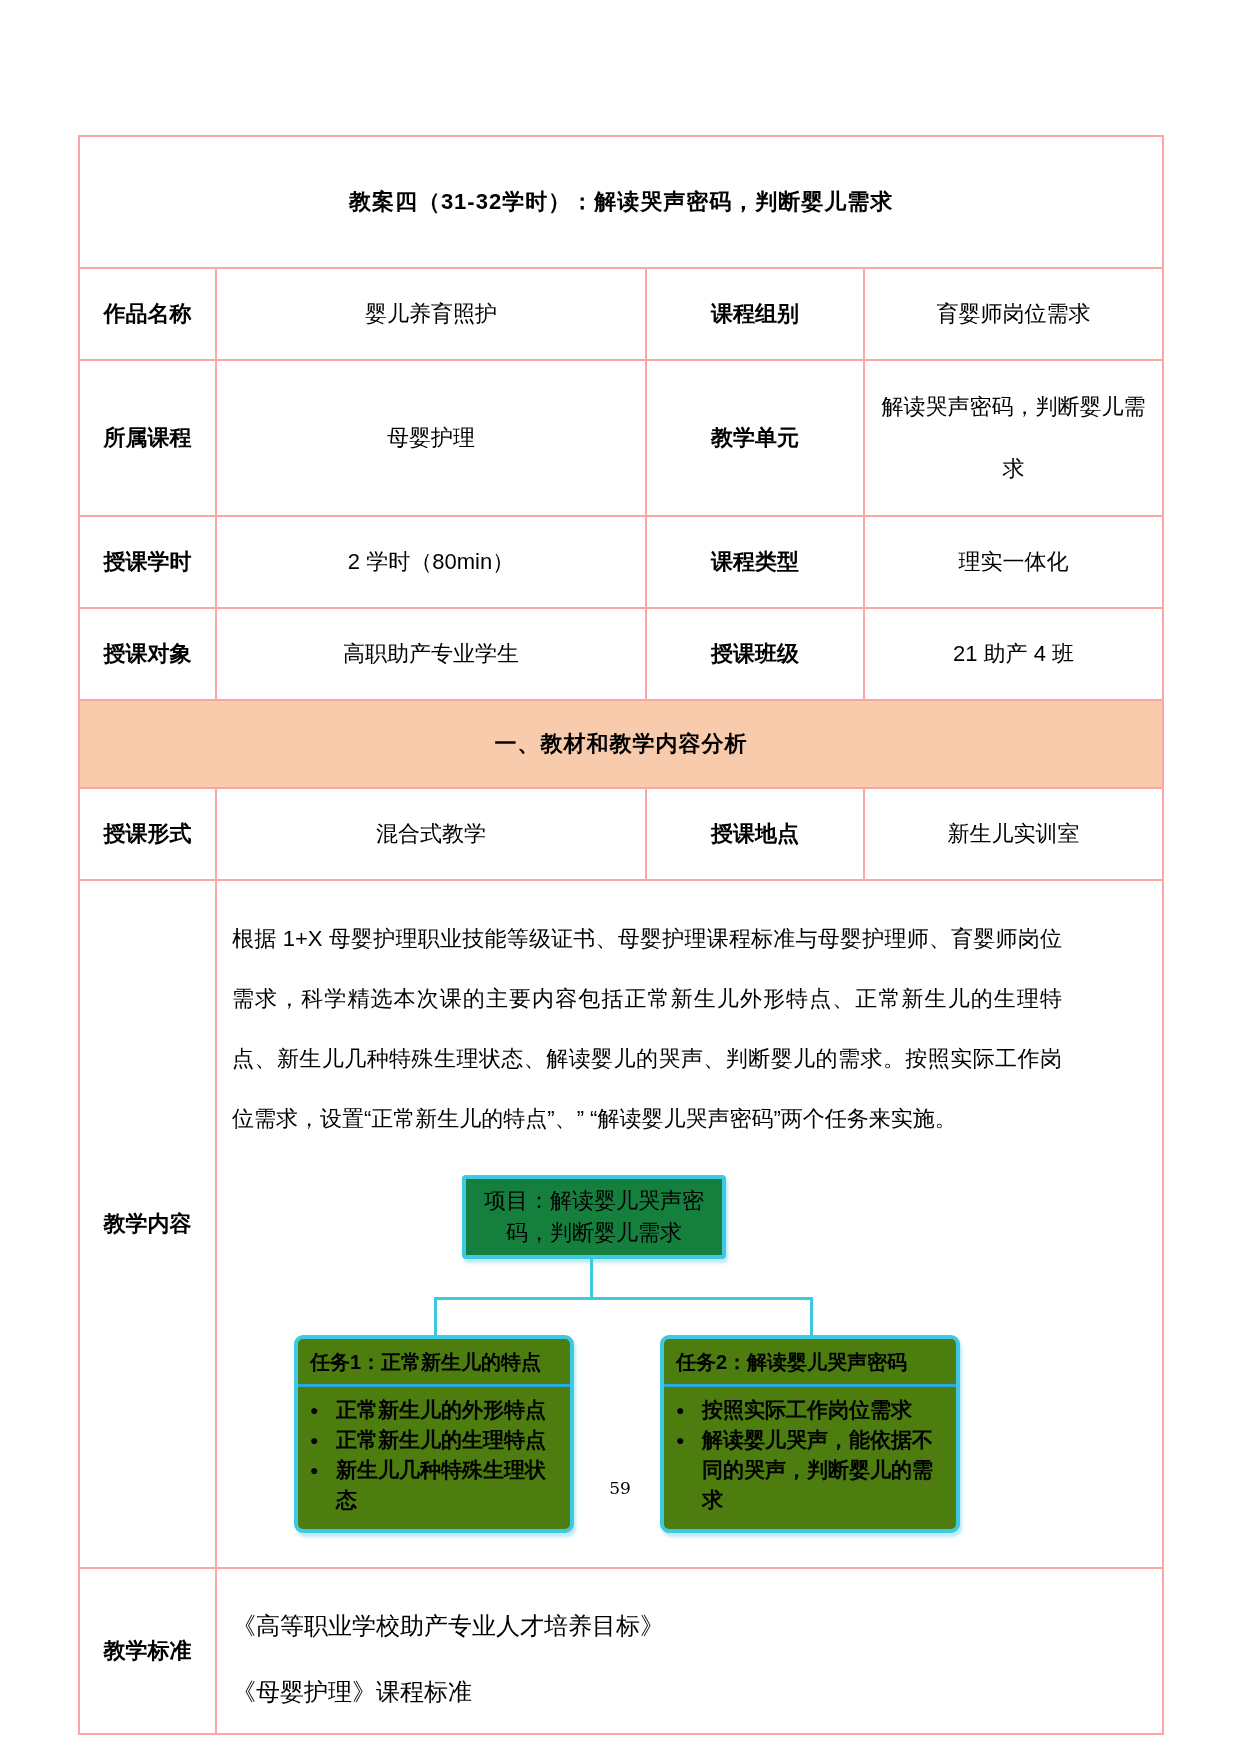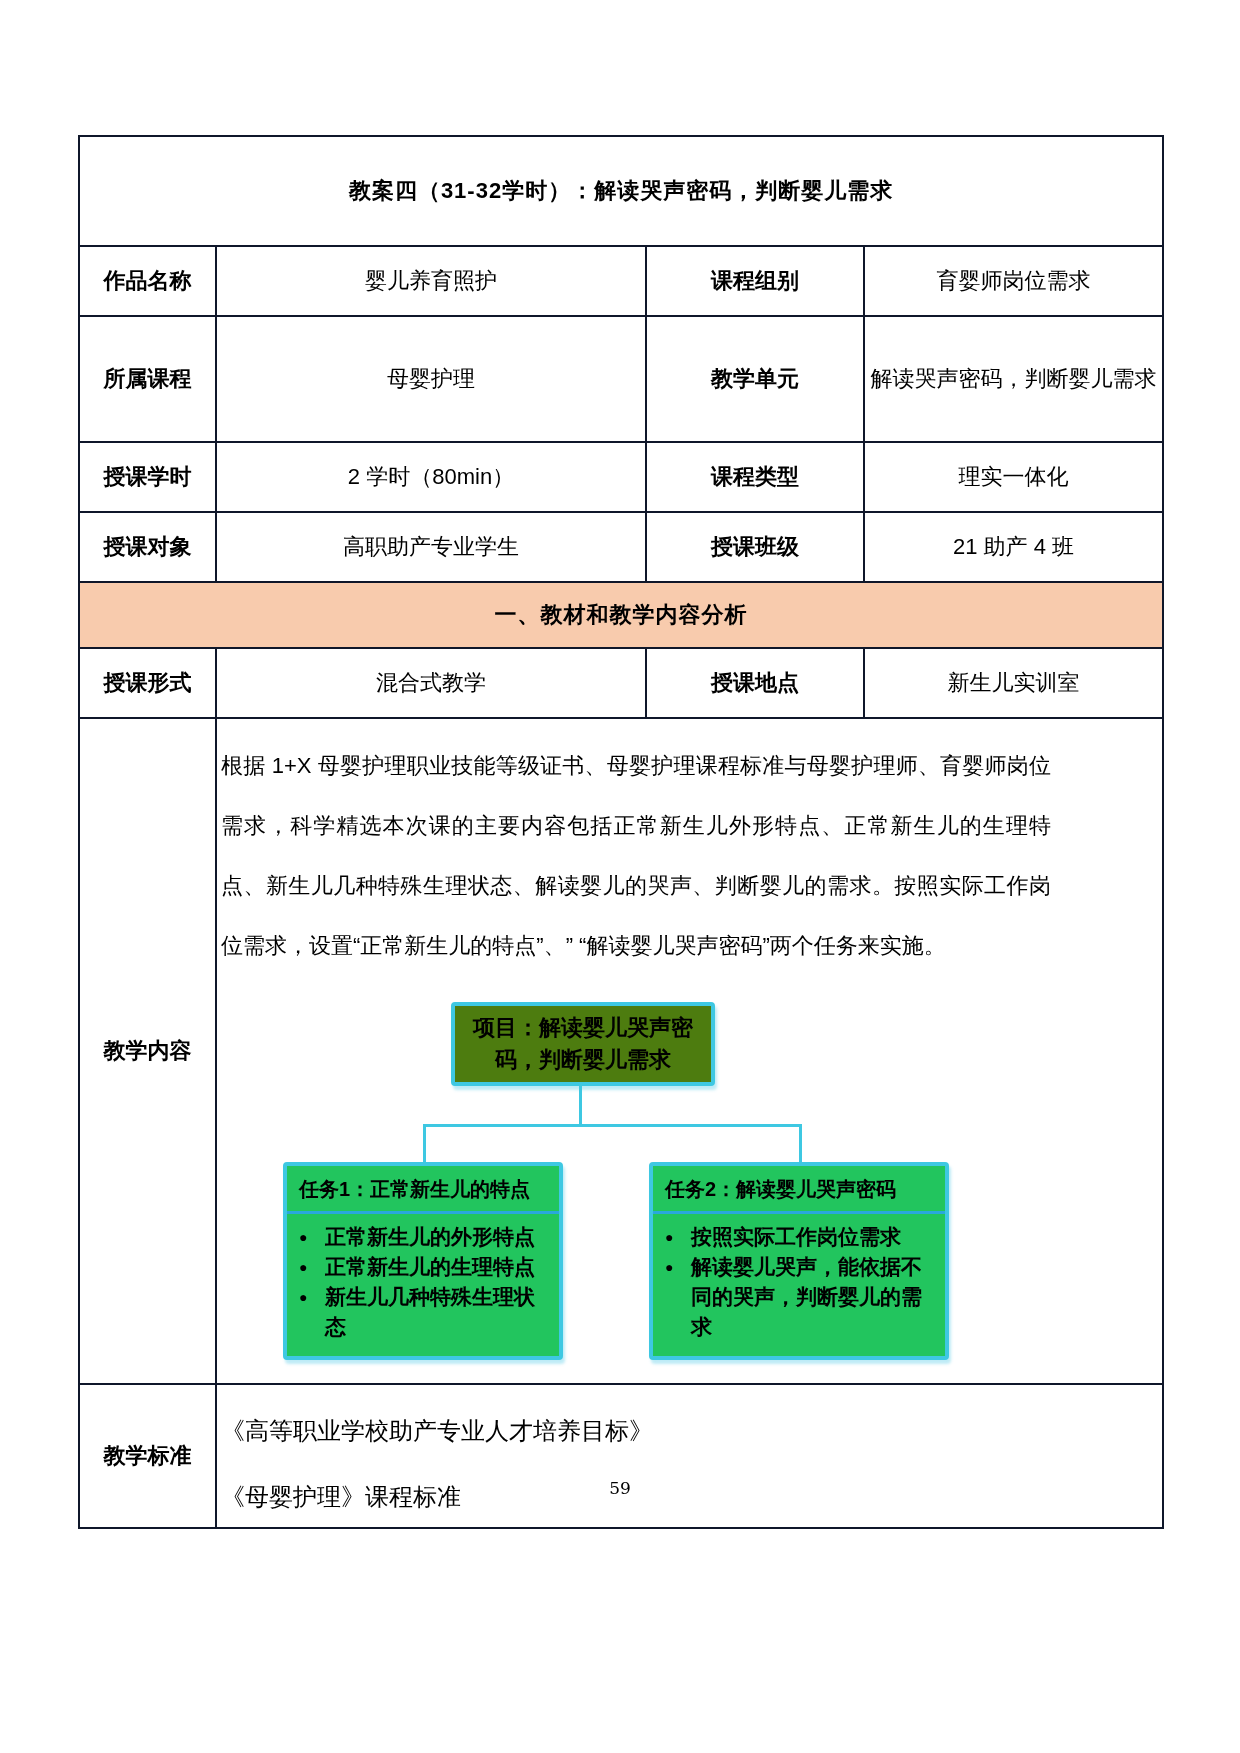--- a/index.html
+++ b/index.html
@@ -5,21 +5,21 @@
   html,body{margin:0;padding:0;}
   body{
     width:1240px;height:1753px;background:#ffffff;position:relative;
     font-family:"Liberation Sans", sans-serif;color:#000;
   }
   table.lesson{
     position:absolute;left:78px;top:135px;width:1084px;
     border-collapse:collapse;table-layout:fixed;
   }
   table.lesson td{
-    border:2px solid #0f172a;vertical-align:middle;padding:4px;
+    border:2px solid #fca5a5;vertical-align:middle;padding:15px;
     font-size:22px;overflow:hidden;
   }
   td.title-cell{height:100px;text-align:center;font-weight:bold;font-size:28px;letter-spacing:1px;}
   td.label-cell{text-align:center;font-weight:bold;}
   td.value-cell{text-align:center;}
   td.h-std{height:60px;}
   td.h-unit{height:116px;}
   td.unit-val{line-height:62px;padding:0 24px;}
   td.section-cell{height:56px;text-align:center;font-weight:bold;font-size:27px;background:#F8CBAD;letter-spacing:1px;}
   td.content-cell{vertical-align:top;padding:16px 20px 8px 22px;height:656px;}
@@ -29,32 +29,32 @@
     text-align:justify;
   }
   .std-line{margin:0;font-size:24px;line-height:40px;}
   .std-line.first{margin-top:16px;}
   .std-line.second{margin-top:26px;}
 
   
   .diagram{position:relative;height:392px;margin-top:6px;}
   .pbox{
     position:absolute;left:230px;top:20px;width:240px;box-sizing:content-box;
-    border:4px solid #3EC8E2;border-radius:4px;background:#4d7c0f;
-    padding:6px 8px;text-align:center;font-weight:bold;font-size:22px;line-height:32px;
+    border:4px solid #3EC8E2;border-radius:4px;background:#15803d;
+    padding:6px 8px;text-align:center;font-weight:normal;font-size:22px;line-height:32px;
     box-shadow:2px 4px 3px rgba(110,210,235,.45);
   }
   .conn{position:absolute;background:#3EC8E2;}
   .conn.v1{left:358px;top:102px;width:3px;height:42px;}
   .conn.h1{left:202px;top:142px;width:379px;height:3px;}
   .conn.vl{left:202px;top:142px;width:3px;height:40px;}
   .conn.vr{left:578px;top:142px;width:3px;height:40px;}
   .task-box{
     position:absolute;top:180px;box-sizing:border-box;
-    border:4px solid #3EC8E2;border-radius:4px;background:#22c55e;
+    border:4px solid #3EC8E2;border-radius:9px;background:#4d7c0f;
     box-shadow:2px 4px 3px rgba(110,210,235,.45);
   }
   .task-box.t1{left:62px;width:280px;}
   .task-box.t2{left:428px;width:300px;}
   .task-title{
     font-size:20px;font-weight:bold;padding:10px 10px 8px 12px;
     border-bottom:3px solid #29A8DC;white-space:nowrap;
   }
   ul.blts{list-style:none;margin:8px 0 14px 0;padding:0 8px 0 12px;}
   ul.blts li{display:flex;font-size:21px;font-weight:bold;line-height:30px;}

